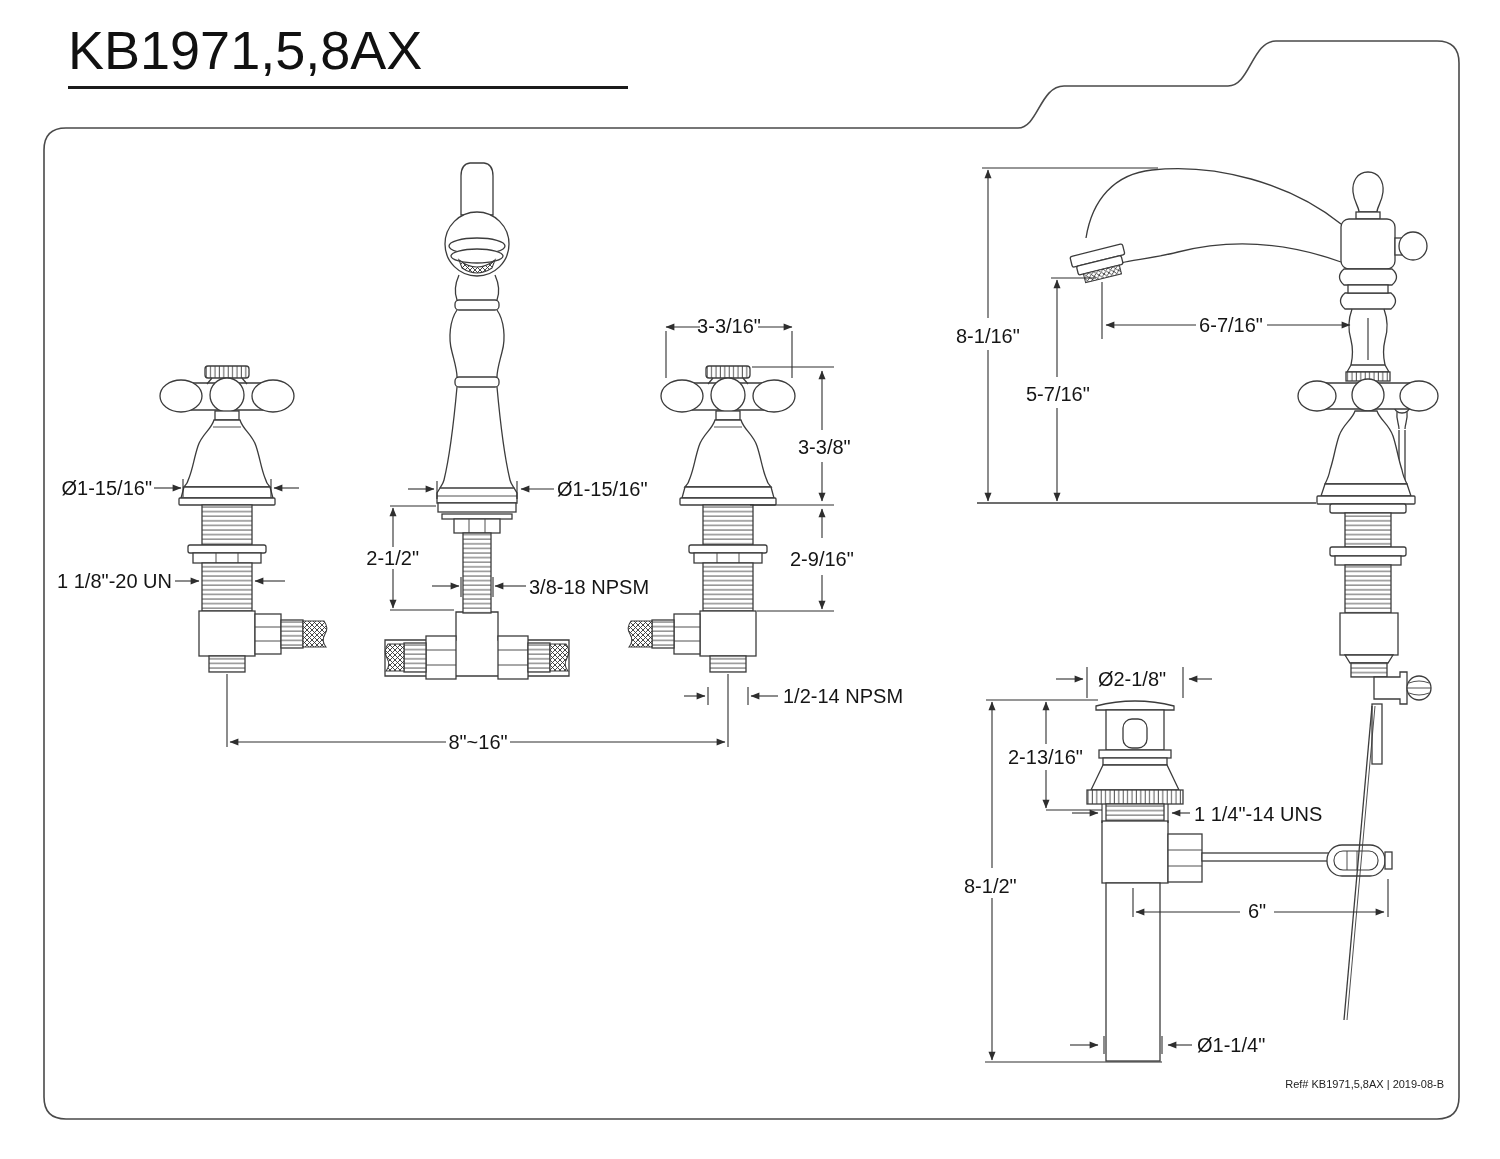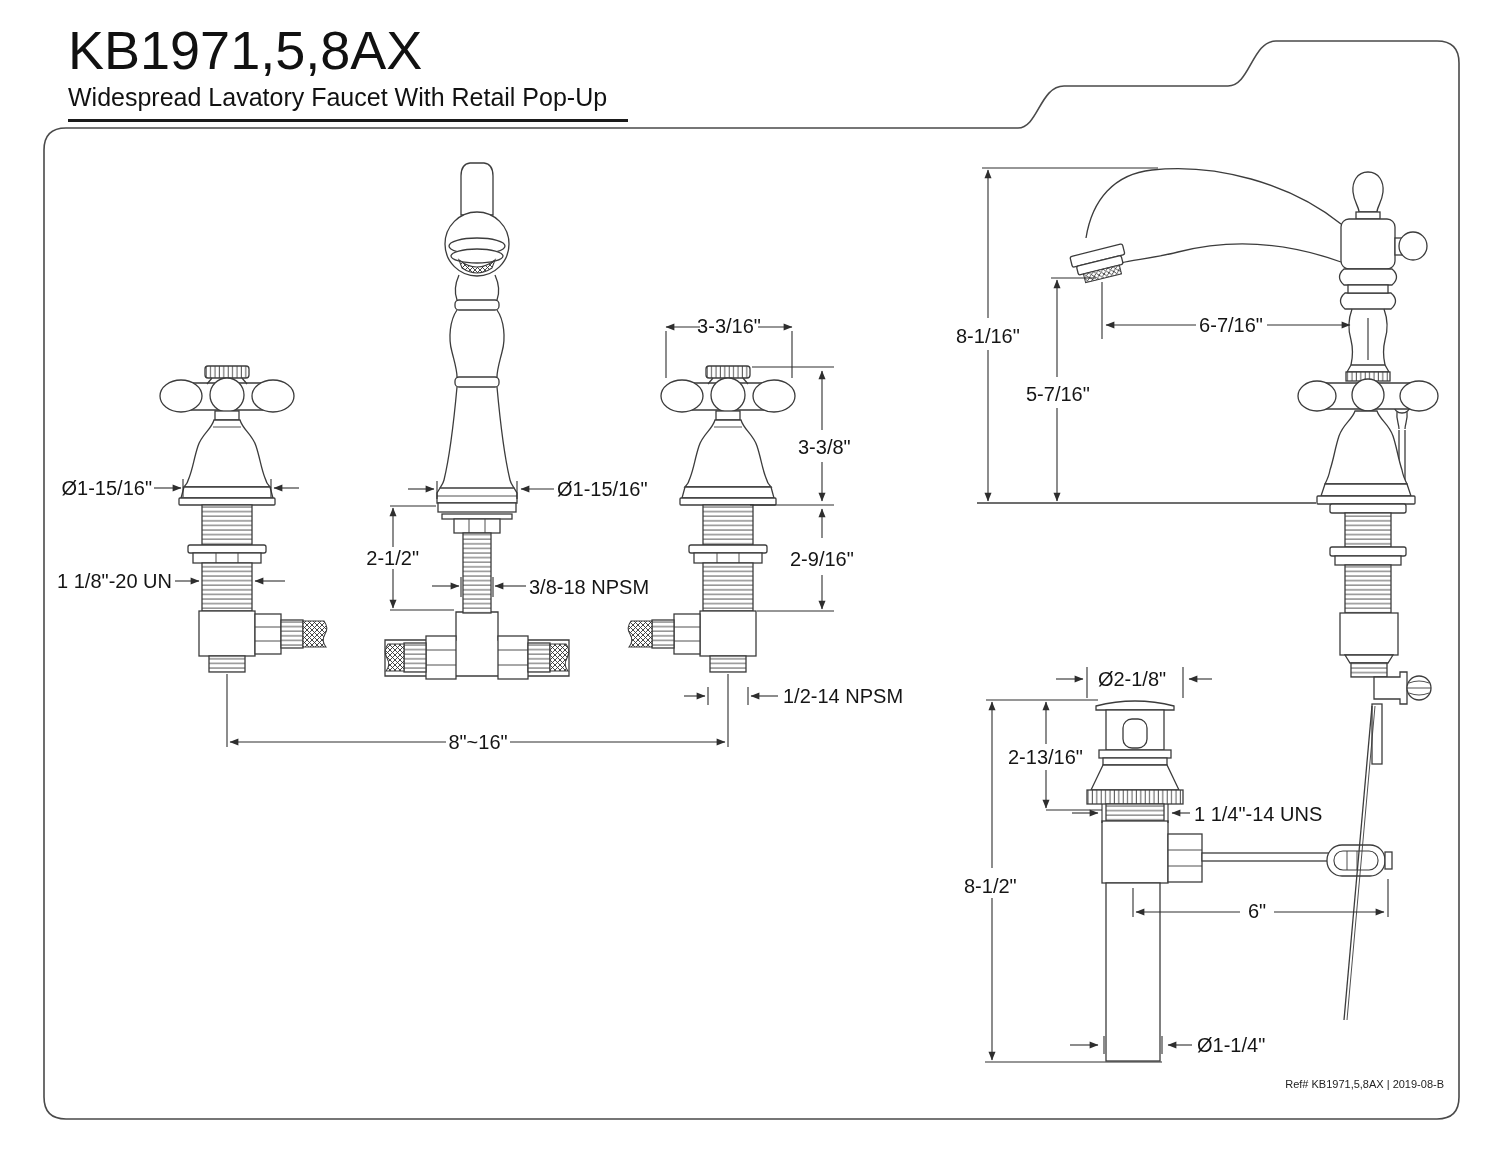--- a/index.html
+++ b/index.html
@@ -18,21 +18,20 @@
   .dt{font-family:"Liberation Sans",sans-serif;font-size:20px;fill:#151515;}
   .bg{fill:#ffffff;}
 </style>
 </head>
 <body>
 
 <div class="page">
 
   <div class="title-block">
     <div class="model">KB1971,5,8AX</div>
-    <div class="subtitle">Widespread Lavatory Faucet With Retail Pop-Up</div>
     <div class="rule"></div>
   </div>
 
   <div class="footer">Ref# KB1971,5,8AX | 2019-08-B</div>
 
   <svg width="1500" height="1159" viewBox="0 0 1500 1159">
     <defs>
       <marker id="ar" viewBox="0 0 10 10" refX="9.5" refY="5" markerWidth="11" markerHeight="8" orient="auto">
         <path d="M0 1 L10 5 L0 9 Z" fill="#2e2e2e"></path>
       </marker>

